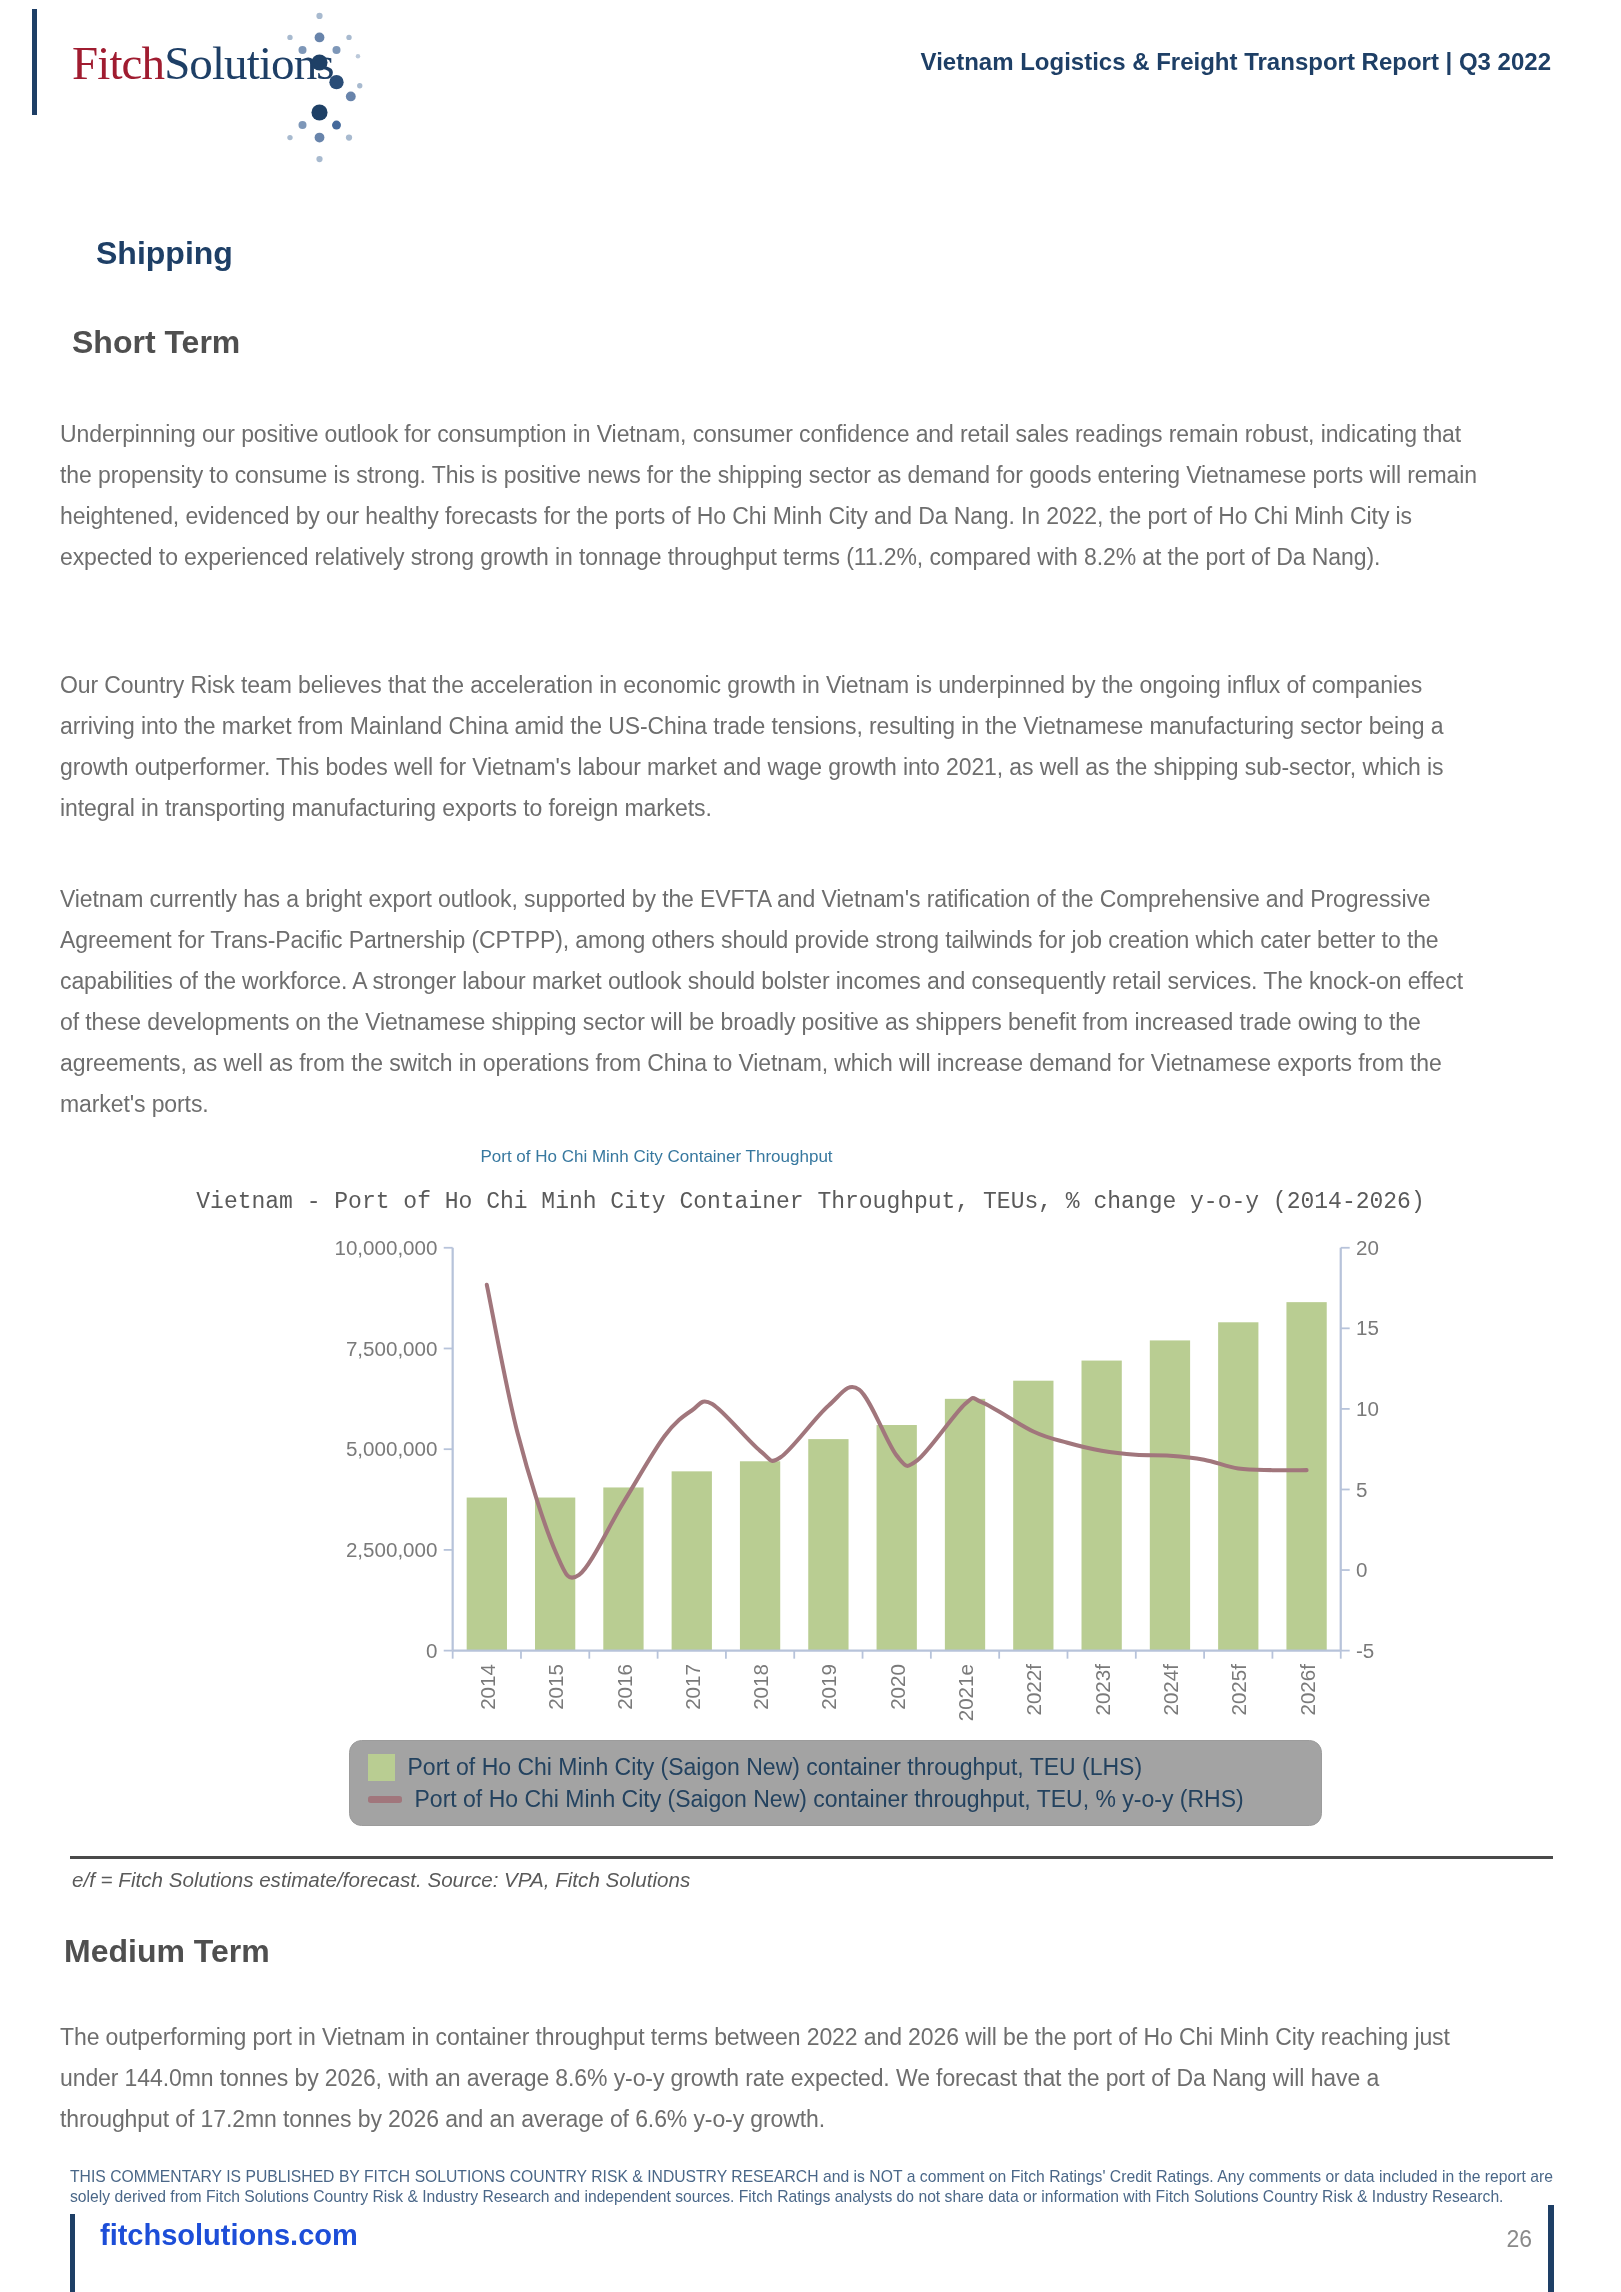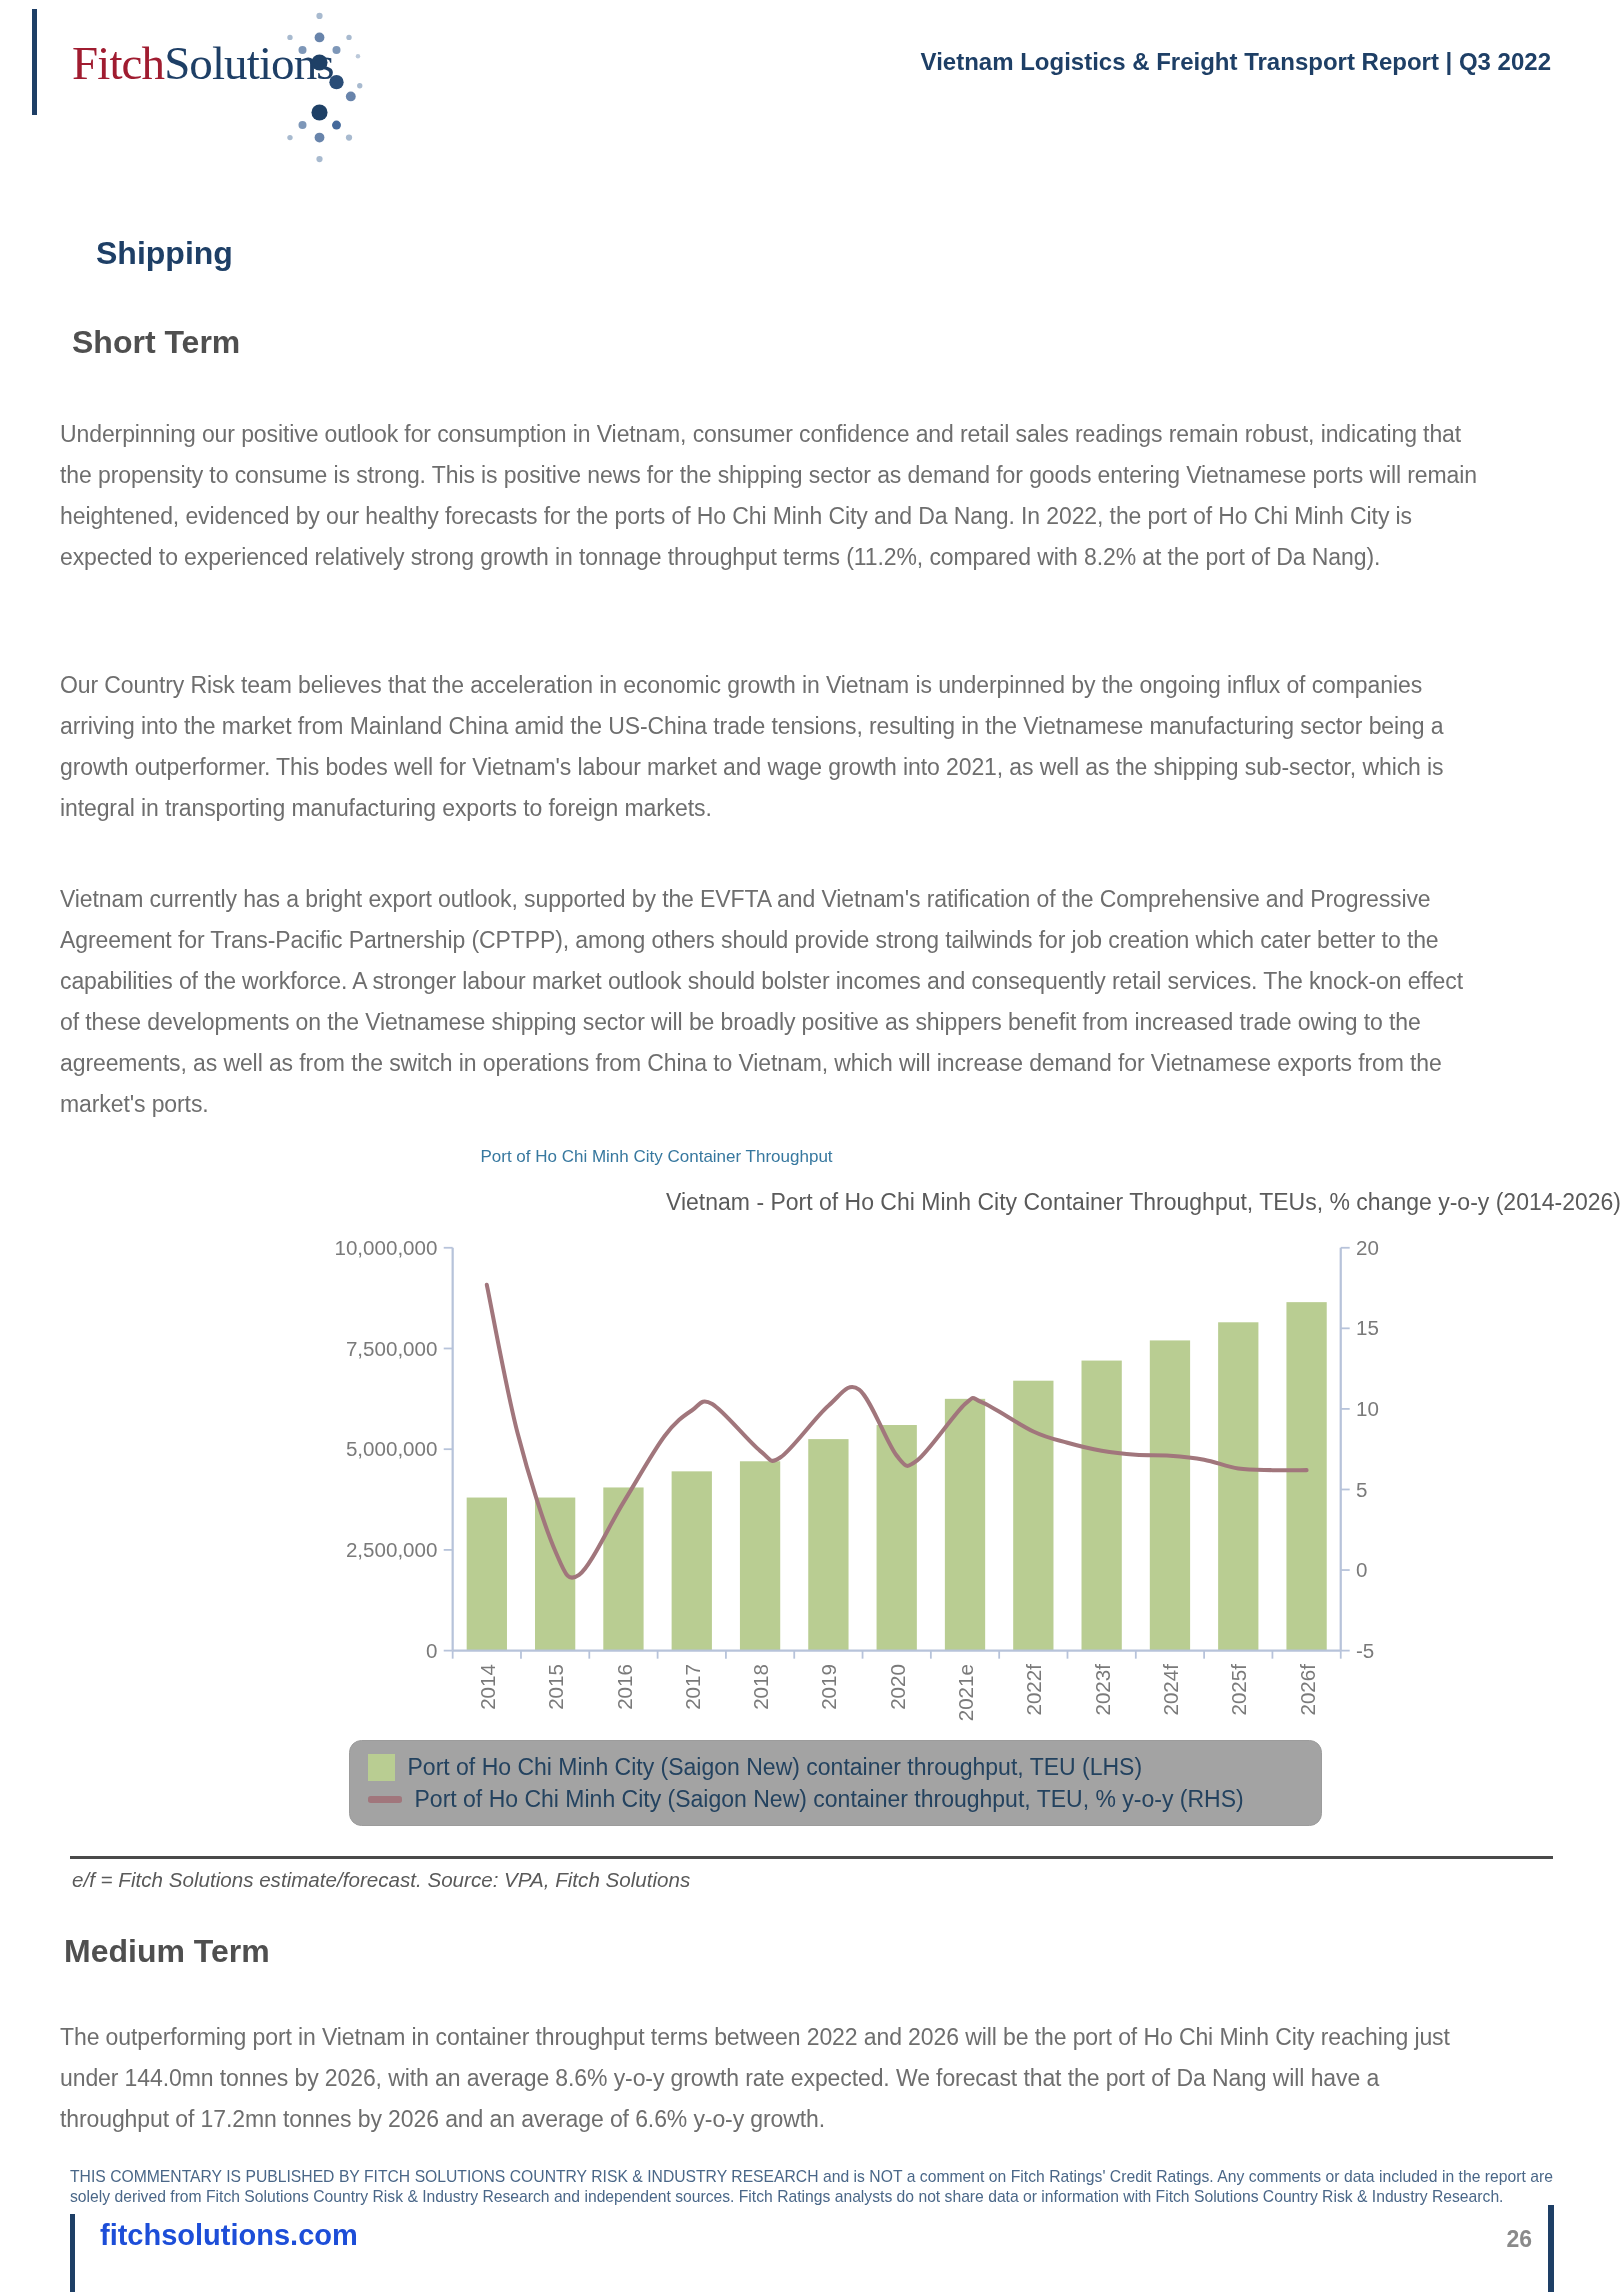--- a/index.html
+++ b/index.html
@@ -14,35 +14,35 @@
   .logo .f{color:#a01c30;}
   .logo .s{color:#1e3f66;}
   .logo-dots{position:absolute;left:270px;top:7.2px;}
   .report-title{position:absolute;right:70px;top:48px;color:#1e3f66;font-weight:bold;font-size:24px;white-space:nowrap;}
   
   .section-title{position:absolute;left:72px;top:235px;color:#1e3f66;font-weight:bold;font-size:32px;margin-left:24px;}
   .sub-heading{position:absolute;color:#4f4f4f;font-weight:bold;font-size:32px;}
   .para{position:absolute;left:60px;width:1420px;color:#6e6e6e;font-size:23px;line-height:41px;letter-spacing:-0.1px;}
   
   .chart-title{position:absolute;left:0;top:1147px;width:1313px;text-align:center;color:#37789f;font-size:17px;}
-  .chart-subtitle{position:absolute;left:0;top:1189px;width:1621px;text-align:right;color:#5a5a5a;font-size:23px;}
+  .chart-subtitle{position:absolute;left:0;top:1189px;width:1621px;text-align:center;color:#5a5a5a;font-size:23px;font-family:Liberation Mono, monospace;}
   .chart-svg{position:absolute;left:296px;top:1234px;}
   .legend{position:absolute;left:349px;top:1740px;width:973px;border:1.8px solid #9c9c9c;border-radius:12.5px;
           padding:12.5px 18px;box-sizing:border-box;display:flex;flex-direction:column;gap:5.4px;background:#a3a3a3;}
   .legend-row{display:flex;align-items:center;gap:12.5px;color:#23425f;font-size:23px;font-weight:500;white-space:nowrap;}
   .sw-bar{width:27px;height:27px;background:#b9cd92;flex:0 0 auto;}
   .sw-line{width:34px;height:6.3px;border-radius:2.7px;background:#a1767c;flex:0 0 auto;}
   .rule{position:absolute;left:70px;top:1856px;width:1483px;height:2.7px;background:#4a4a4a;}
   .source-note{position:absolute;left:72px;top:1868px;color:#5a5a5a;font-size:20.6px;font-style:italic;}
   
   .disclaimer{position:absolute;left:70px;top:2167px;width:1483px;color:#4a6788;font-size:15.7px;line-height:19.7px;text-align:justify;}
   .foot-bar-left{position:absolute;left:70px;top:2214px;width:5.4px;height:79px;background:#1e3f66;}
   .foot-bar-right{position:absolute;left:1548px;top:2205px;width:6.3px;height:88px;background:#1e3f66;}
   .site{position:absolute;left:100px;top:2219px;color:#1d4ed8;font-weight:bold;font-size:29px;}
-  .page-num{position:absolute;left:1469px;top:2226px;width:63px;text-align:right;color:#8a8a8a;font-size:23px;font-weight:bold;}
+  .page-num{position:absolute;left:1469px;top:2226px;width:63px;text-align:right;color:#8a8a8a;font-size:23px;}
   text.tick{font-family:"Liberation Sans",sans-serif;fill:#7a7a7a;font-size:23px;}
 </style>
 </head>
 <body>
 
 <div class="page">
 
   <div class="hdr-bar"></div>
   <div class="logo"><span class="f">Fitch</span><span class="s">Solutions</span></div>
   <svg class="logo-dots" width="99" height="161" viewBox="0 0 110 180">

